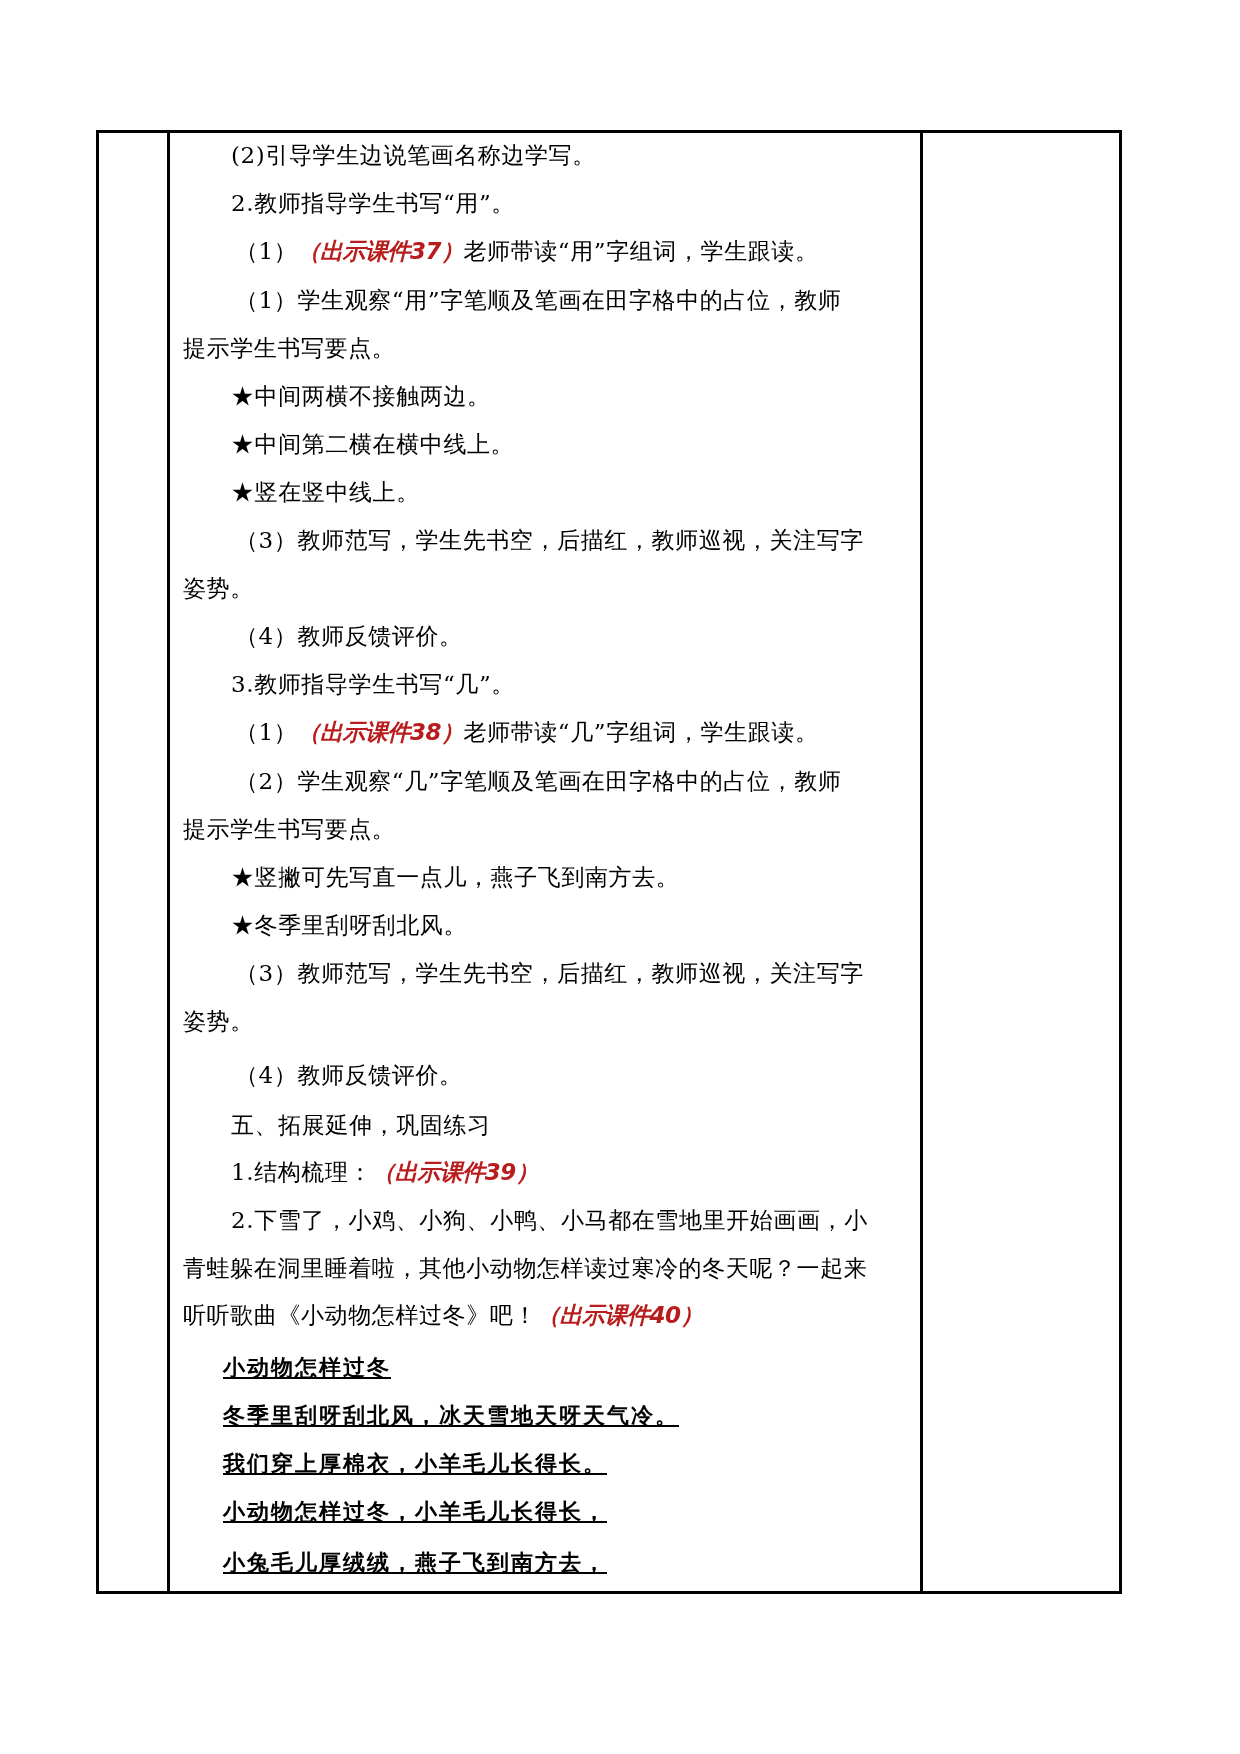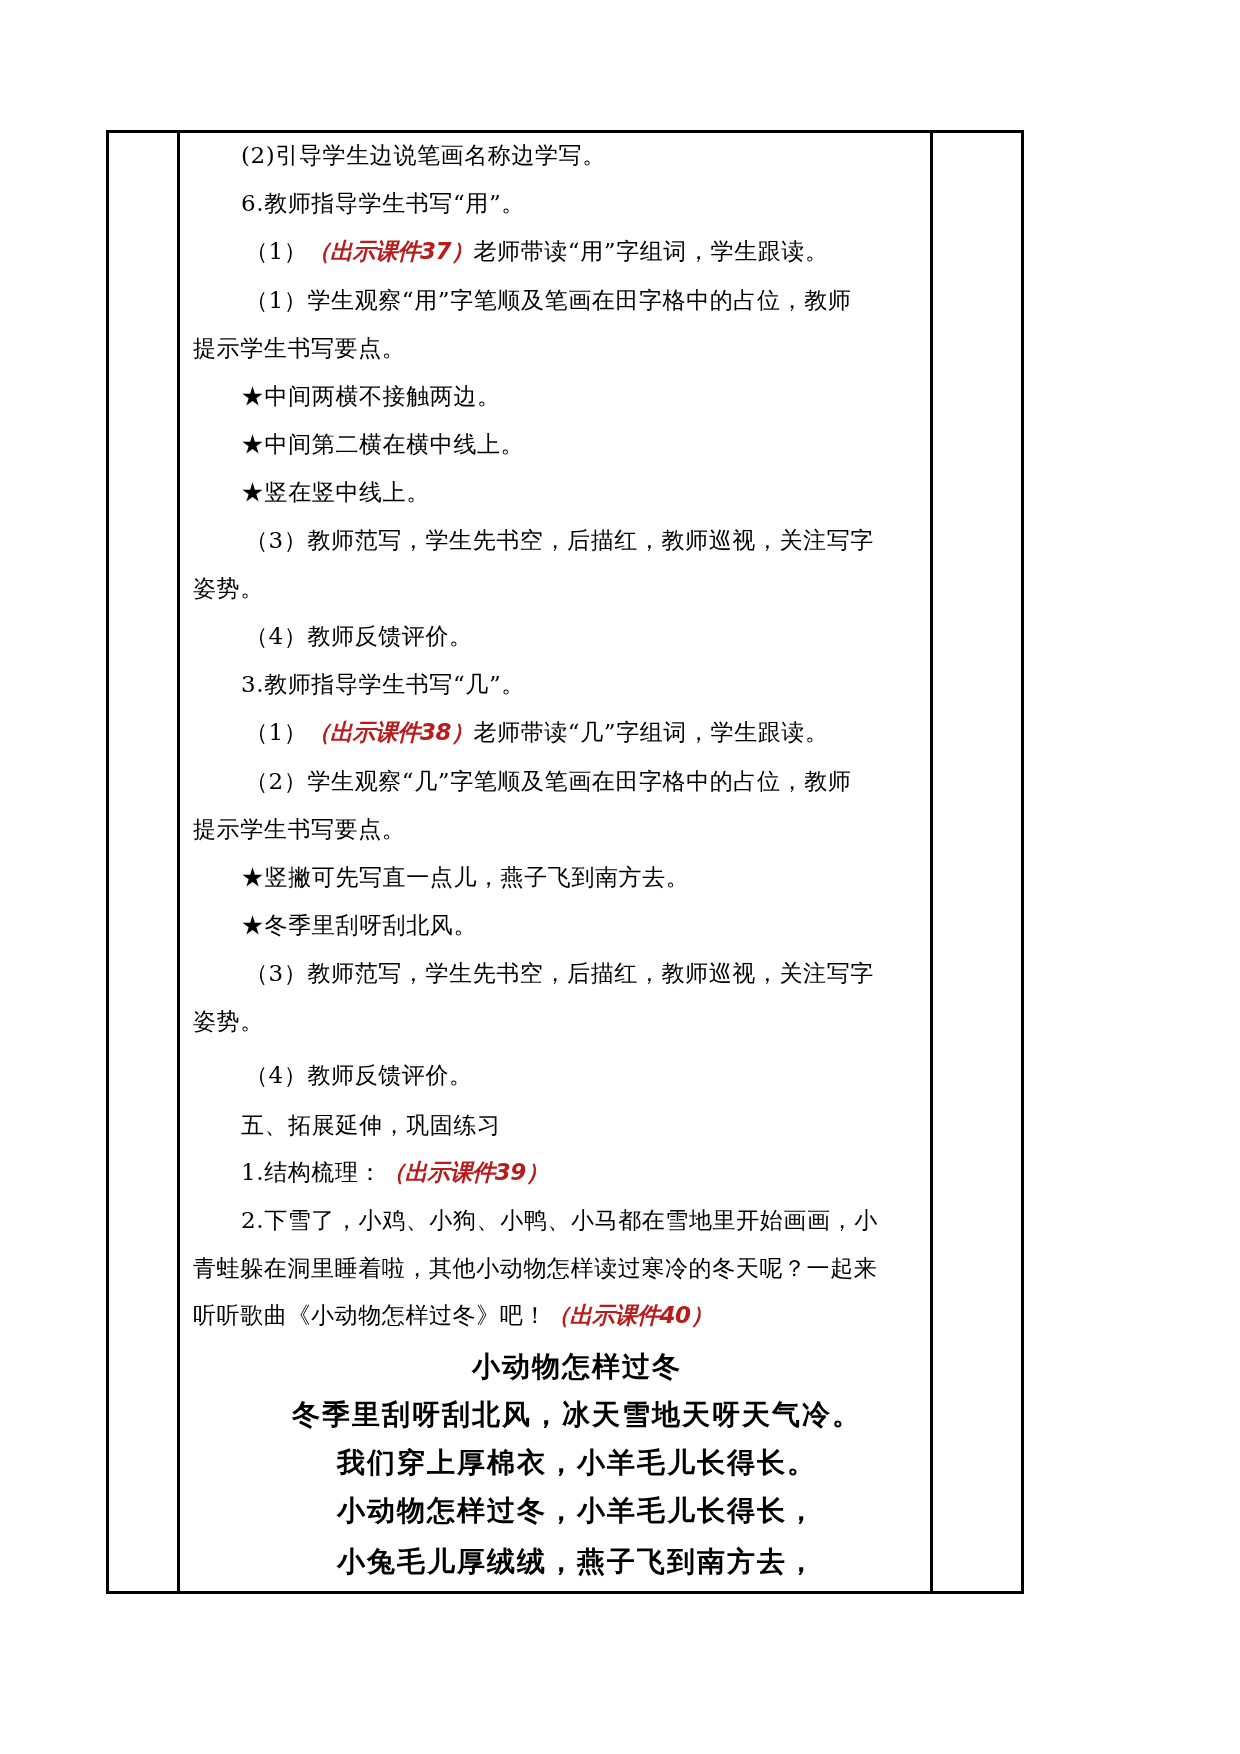--- a/index.html
+++ b/index.html
@@ -1,43 +1,43 @@
 <!DOCTYPE html>
 <html><head>
 <meta charset="utf-8">
 <style>
   html, body { margin:0; padding:0; background:#ffffff; }
   body { width:1240px; height:1754px; position:relative; overflow:hidden;
          font-family:"DejaVu Serif","Liberation Serif",serif; color:#000; }
-  .table { position:absolute; left:106px; top:130px; width:918px; height:1464px;
+  .table { position:absolute; left:96px; top:130px; width:1026px; height:1464px;
            border:3px solid #000; box-sizing:border-box; }
   .col-line { position:absolute; top:0; bottom:0; width:3px; background:#000; }
   .col-a { position:absolute; left:0; top:0; width:70px; height:100%; }
   .col-c { position:absolute; left:824px; top:0; right:0; height:100%; }
   .content { position:absolute; left:84px; top:0; width:728px; }
   .ln { position:absolute; left:0; width:728px; height:48px; line-height:48px;
         font-size:23px; white-space:nowrap; letter-spacing:0.6px; }
   .ind { padding-left:48px; box-sizing:border-box; }
   .ind2 { padding-left:52px; box-sizing:border-box; }
   .blue { color:#b91c1c; font-weight:bold; font-family:"DejaVu Sans","Liberation Sans",sans-serif; letter-spacing:-0.5px;font-style:italic; }
   .bold { font-weight:normal; font-family:"DejaVu Sans","Liberation Sans",sans-serif; }
-  .poem { text-align:center; font-weight:bold; font-size:28px; letter-spacing:2px; padding-left:40px; box-sizing:border-box; }
+  .poem { text-align:left; font-weight:bold; font-size:22px; letter-spacing:2px; padding-left:40px; box-sizing:border-box;text-decoration:underline; }
 </style>
 </head>
 <body>
 
 <div class="table">
   <div class="col-a"></div>
   <div class="col-line" style="left:68px"></div>
   <div class="col-line" style="left:821px"></div>
   <div class="col-c"></div>
 
   <div class="content">
     <div class="ln ind" style="top:-2px"><span>(2)引导学生边说笔画名称边学写。</span></div>
-    <div class="ln ind" style="top:46px"><span>6.教师指导学生书写“用”。</span></div>
+    <div class="ln ind" style="top:46px"><span>2.教师指导学生书写“用”。</span></div>
     <div class="ln ind2" style="top:94px"><span>（1）</span><span class="blue">（出示课件37）</span><span>老师带读“用”字组词，学生跟读。</span></div>
     <div class="ln ind2" style="top:143px"><span>（1）学生观察“用”字笔顺及笔画在田字格中的占位，教师</span></div>
     <div class="ln" style="top:191px"><span>提示学生书写要点。</span></div>
     <div class="ln ind" style="top:239px"><span>★中间两横不接触两边。</span></div>
     <div class="ln ind" style="top:287px"><span>★中间第二横在横中线上。</span></div>
     <div class="ln ind" style="top:335px"><span>★竖在竖中线上。</span></div>
     <div class="ln ind2" style="top:383px"><span>（3）教师范写，学生先书空，后描红，教师巡视，关注写字</span></div>
     <div class="ln" style="top:431px"><span>姿势。</span></div>
     <div class="ln ind2" style="top:479px"><span>（4）教师反馈评价。</span></div>
     <div class="ln ind" style="top:527px"><span>3.教师指导学生书写“几”。</span></div>

